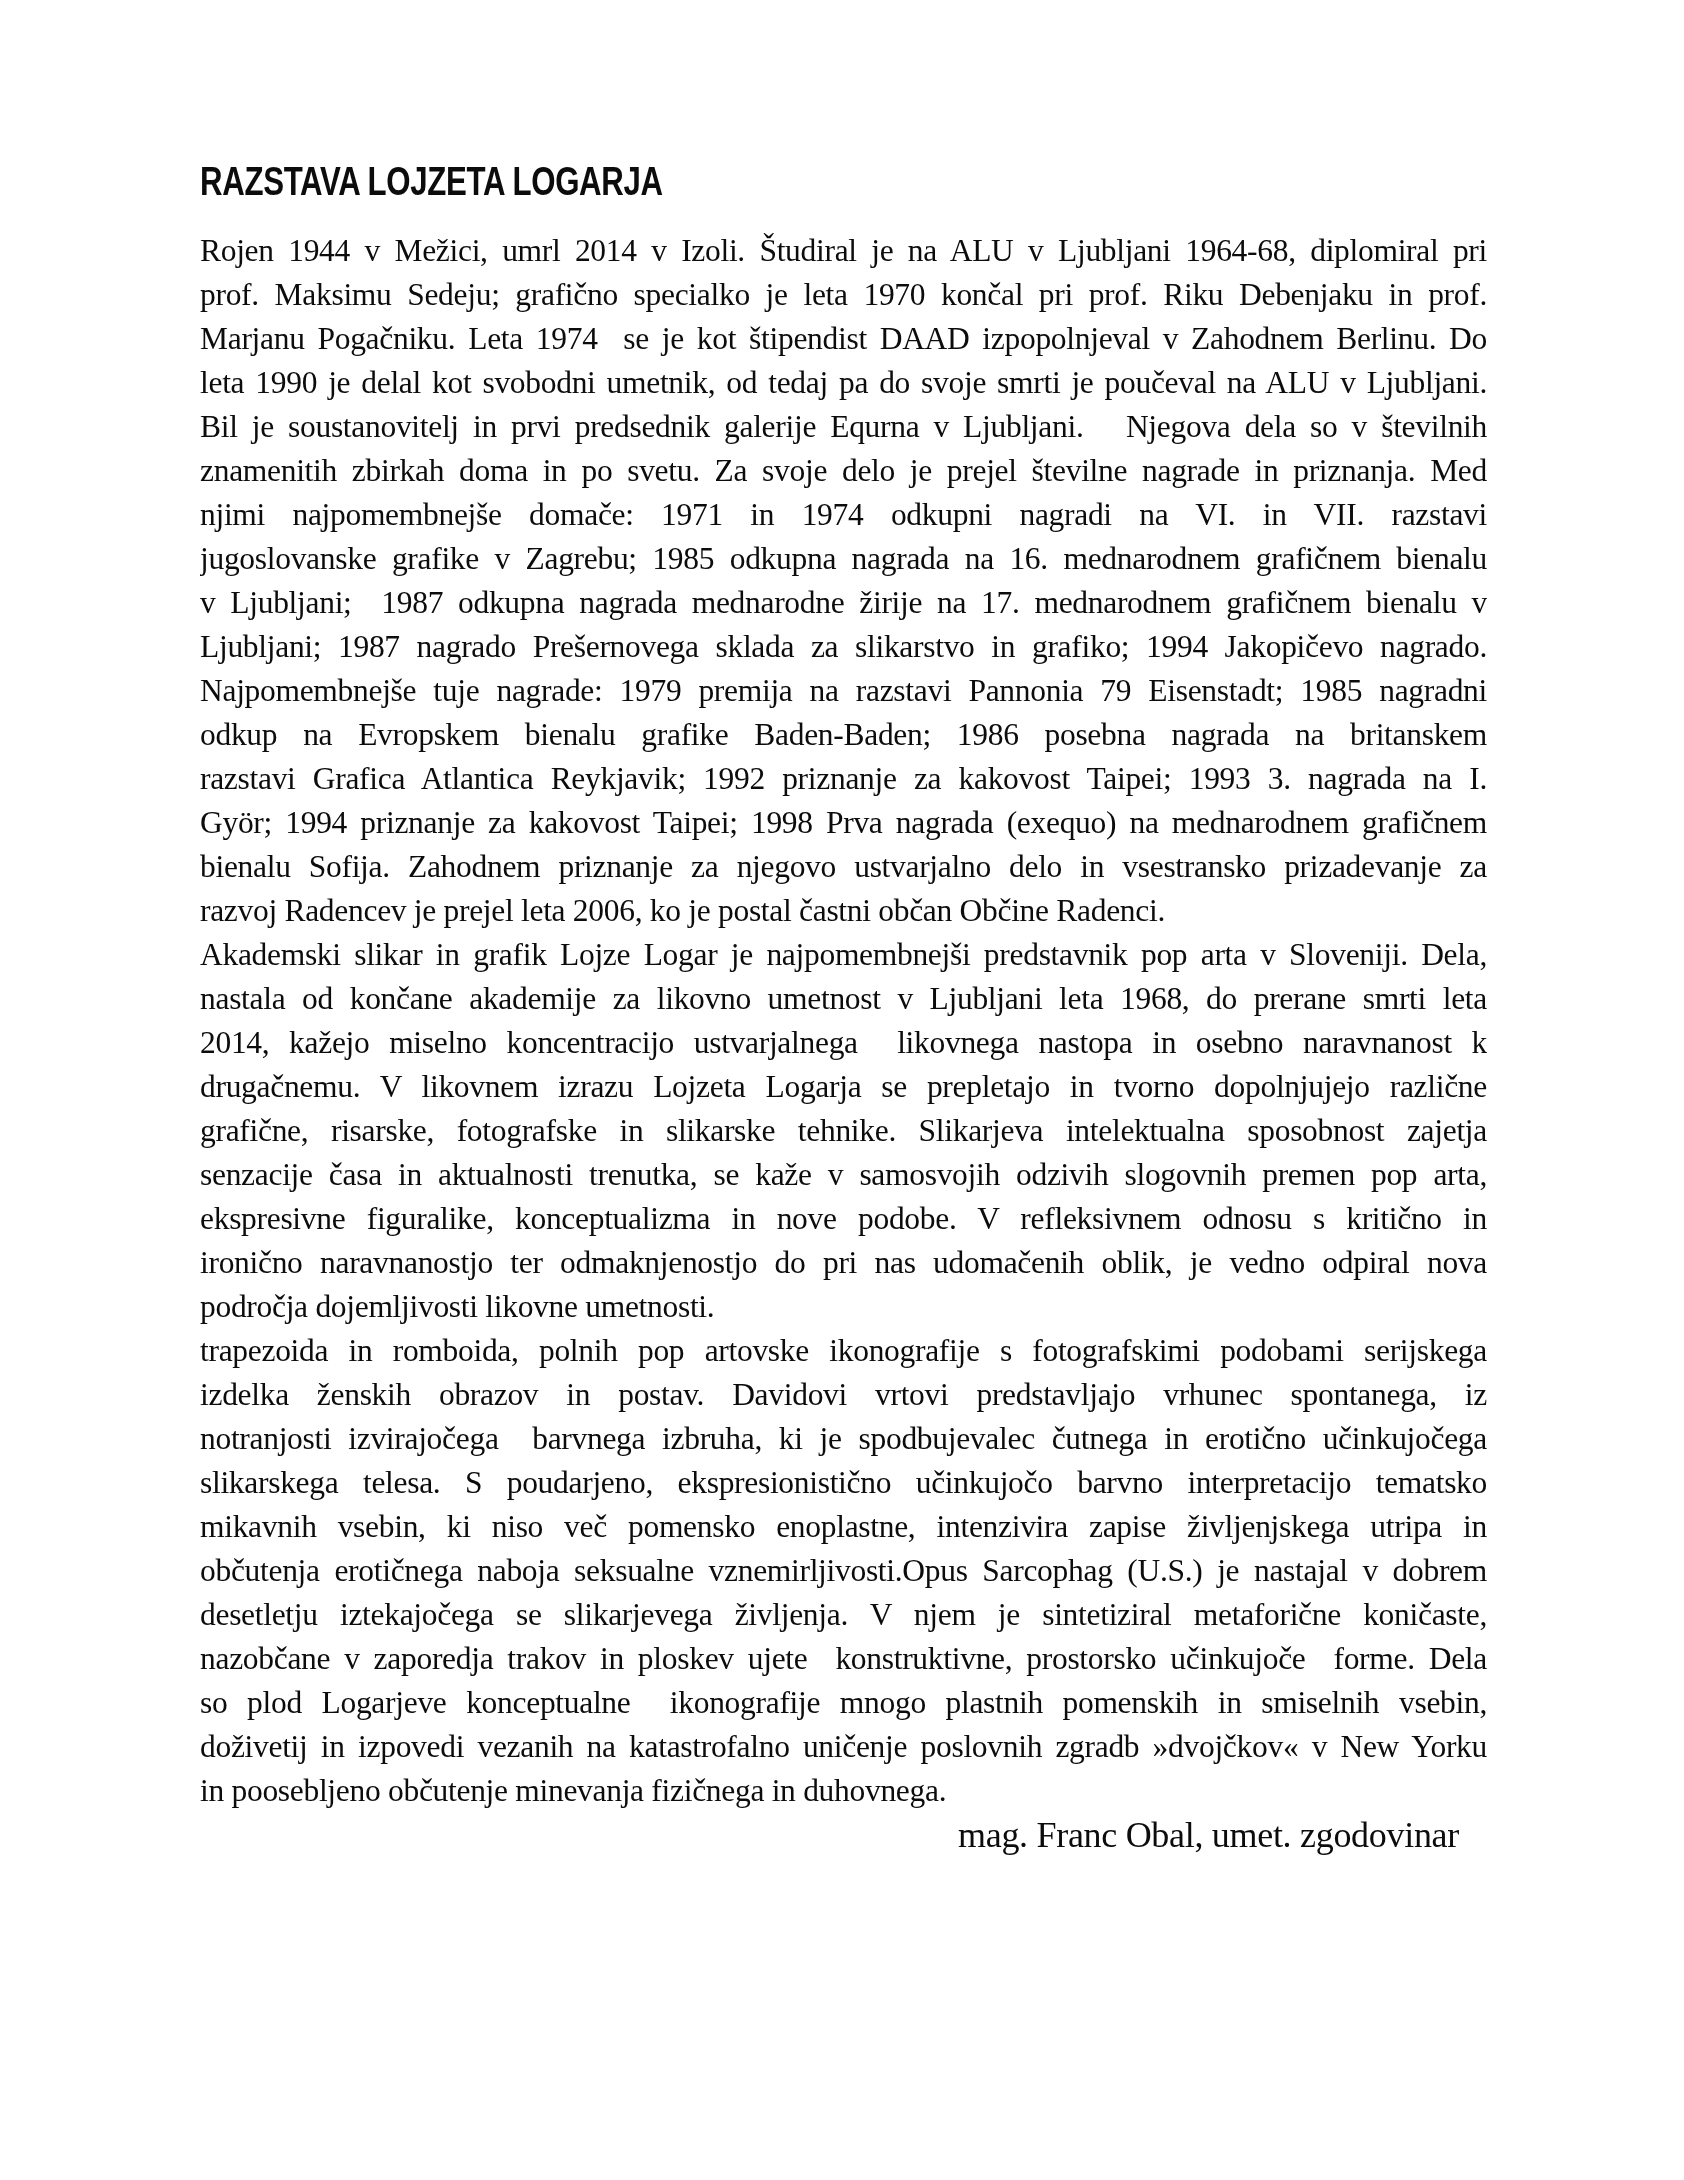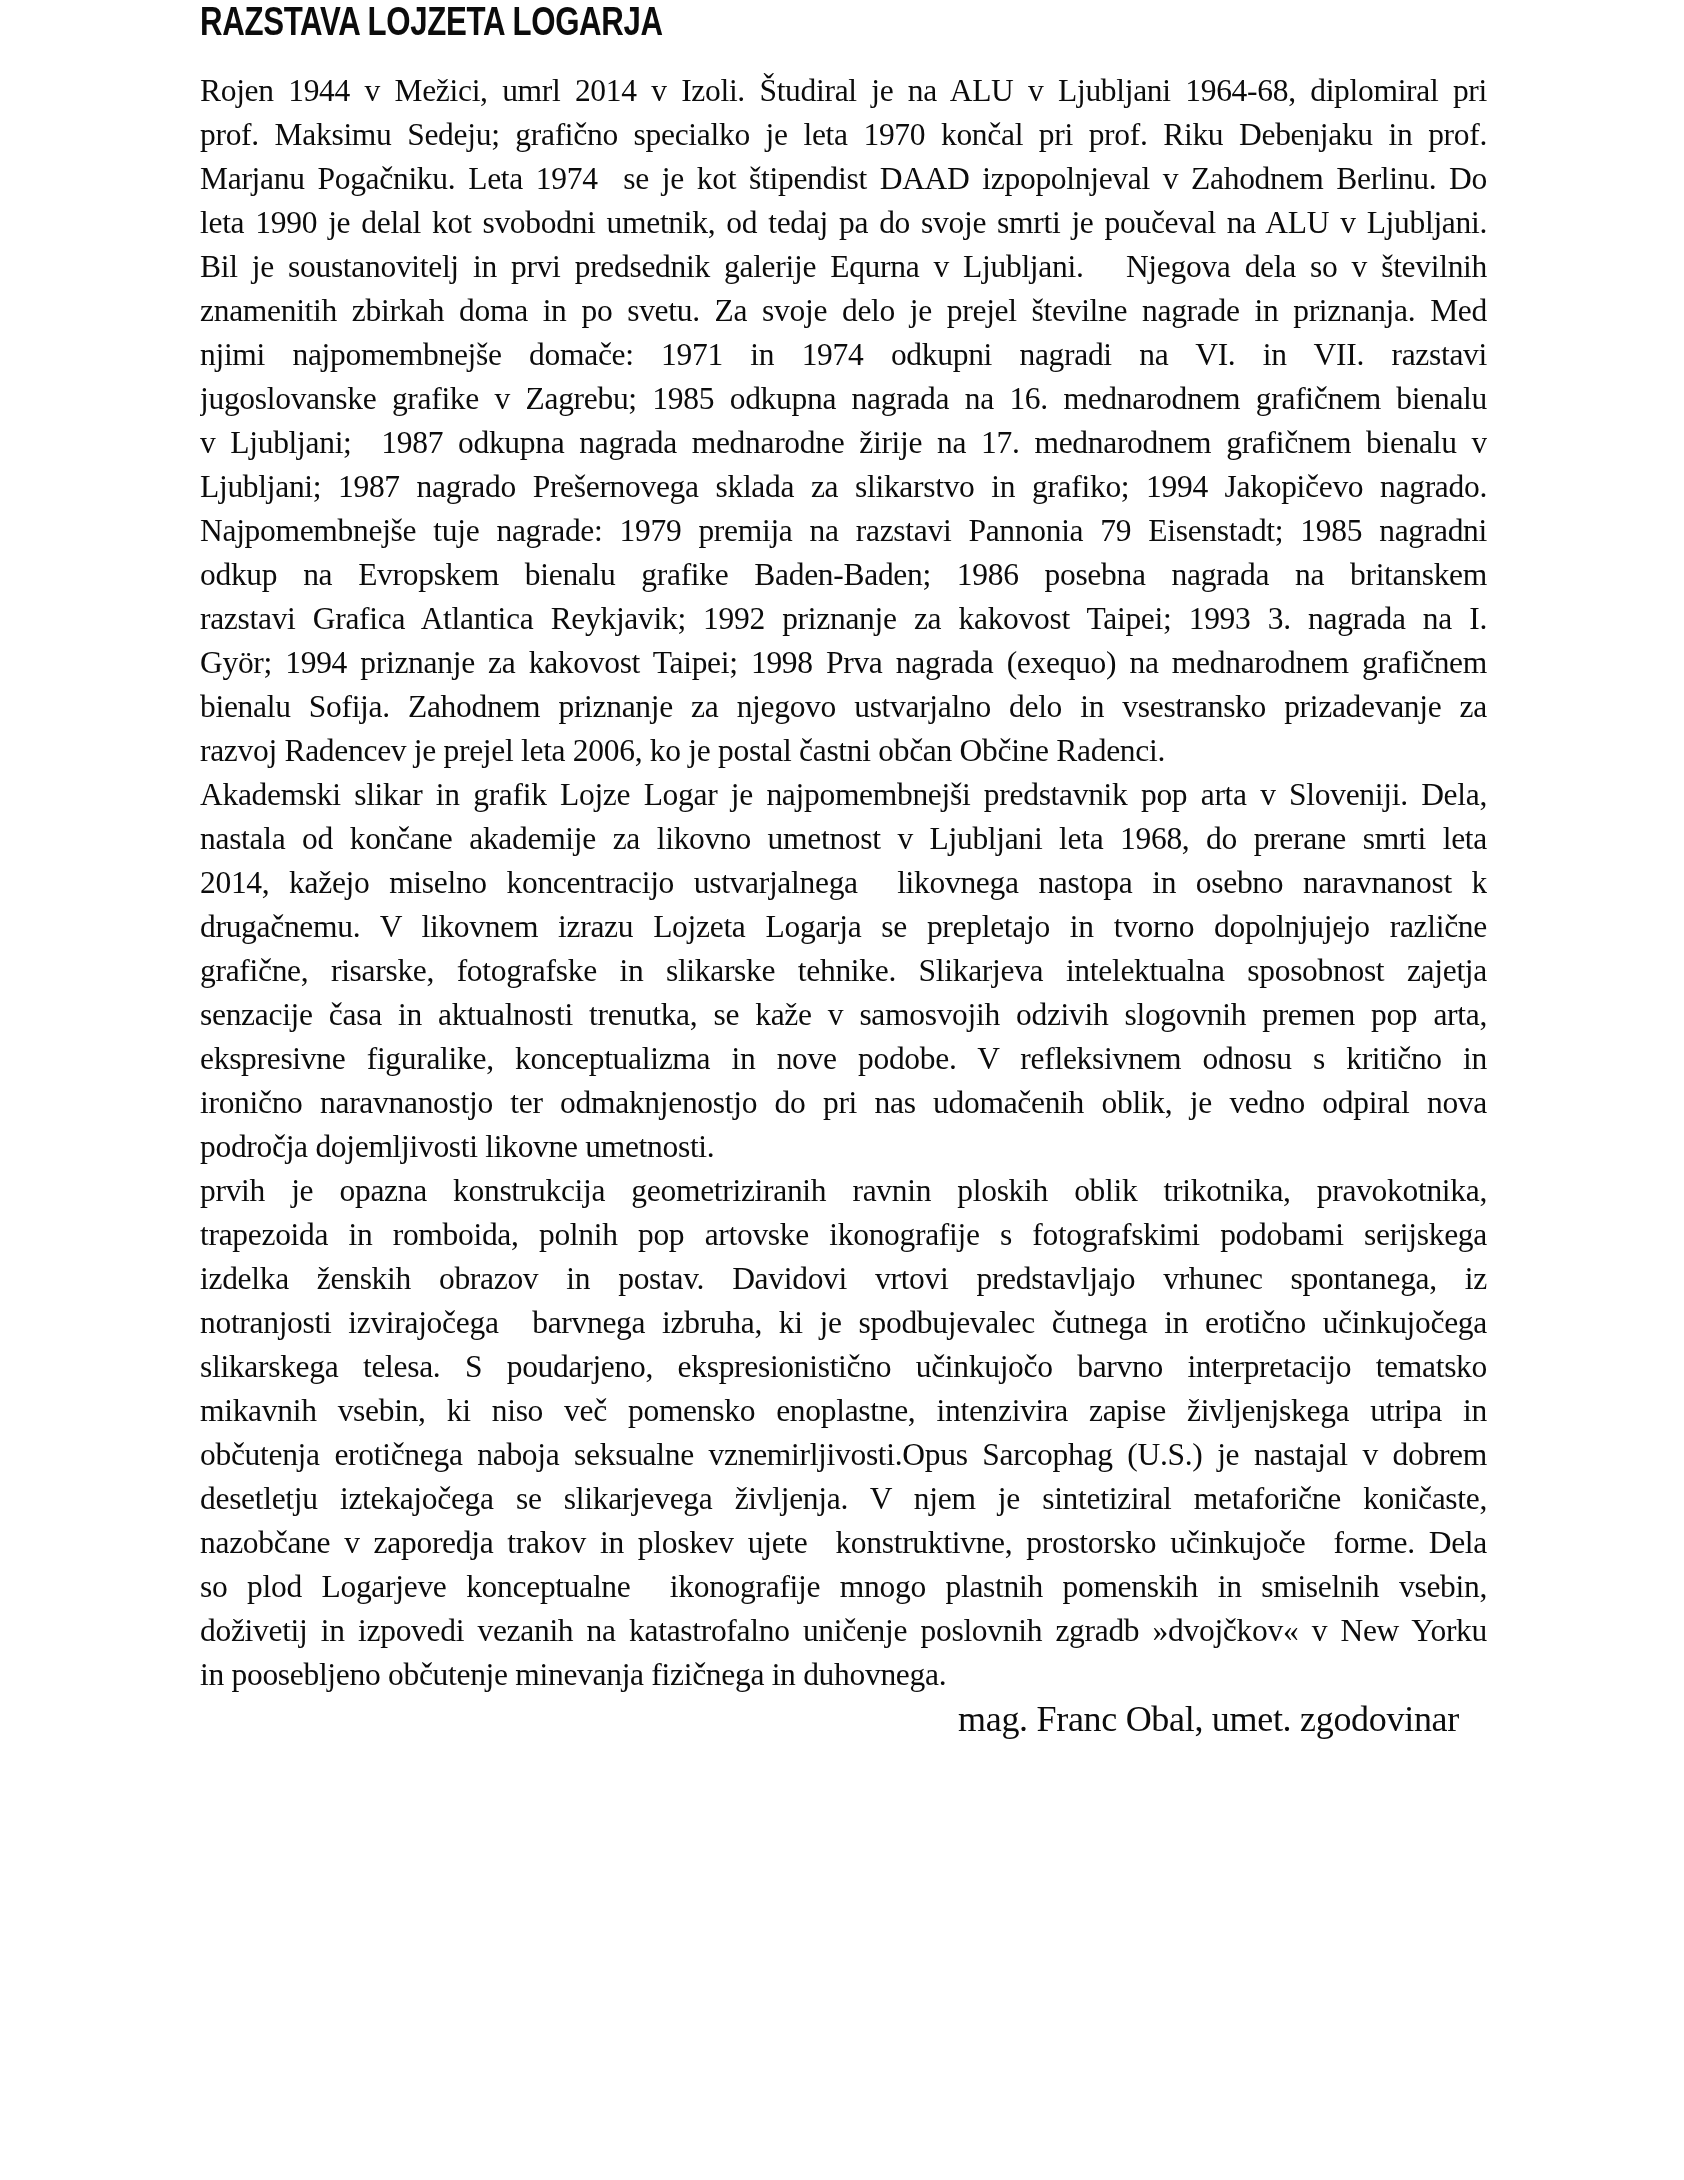--- a/index.html
+++ b/index.html
@@ -12,20 +12,21 @@
     width: 1685px;
     height: 2181px;
     box-sizing: border-box;
     padding: 0 198px 0 200px;
     background: var(--page-bg, #ffffff);
     color: var(--text-col, #0c0c0c);
     overflow: hidden;
   }
   .title {
     margin: 0;
+    padding-top: 160px;
     font-family: "Liberation Sans", sans-serif;
     font-weight: bold;
     font-size: 40px;
     line-height: 43px;
     letter-spacing: -0.4px;
     white-space: nowrap;
   }
   .title .squeeze {
     display: inline-block;
     transform: scaleX(0.78);
@@ -87,21 +88,20 @@
         <div class="line">nastala od končane akademije za likovno umetnost v Ljubljani leta 1968, do prerane smrti leta</div>
         <div class="line">2014, kažejo miselno koncentracijo ustvarjalnega&nbsp; likovnega nastopa in osebno naravnanost k</div>
         <div class="line">drugačnemu. V likovnem izrazu Lojzeta Logarja se prepletajo in tvorno dopolnjujejo različne</div>
         <div class="line">grafične, risarske, fotografske in slikarske tehnike. Slikarjeva intelektualna sposobnost zajetja</div>
         <div class="line">senzacije časa in aktualnosti trenutka, se kaže v samosvojih odzivih slogovnih premen pop arta,</div>
         <div class="line">ekspresivne figuralike, konceptualizma in nove podobe. V refleksivnem odnosu s kritično in</div>
         <div class="line">ironično naravnanostjo ter odmaknjenostjo do pri nas udomačenih oblik, je vedno odpiral nova</div>
         <div class="line last">področja dojemljivosti likovne umetnosti.</div>
       </div>
       <div class="paragraph">
-        <div class="line">prvih je opazna konstrukcija geometriziranih ravnin ploskih oblik trikotnika, pravokotnika,</div>
         <div class="line">trapezoida in romboida, polnih pop artovske ikonografije s fotografskimi podobami serijskega</div>
         <div class="line">izdelka ženskih obrazov in postav. Davidovi vrtovi predstavljajo vrhunec spontanega, iz</div>
         <div class="line">notranjosti izvirajočega&nbsp; barvnega izbruha, ki je spodbujevalec čutnega in erotično učinkujočega</div>
         <div class="line">slikarskega telesa. S poudarjeno, ekspresionistično učinkujočo barvno interpretacijo tematsko</div>
         <div class="line">mikavnih vsebin, ki niso več pomensko enoplastne, intenzivira zapise življenjskega utripa in</div>
         <div class="line">občutenja erotičnega naboja seksualne vznemirljivosti.Opus Sarcophag (U.S.) je nastajal v dobrem</div>
         <div class="line">desetletju iztekajočega se slikarjevega življenja. V njem je sintetiziral metaforične koničaste,</div>
         <div class="line">nazobčane v zaporedja trakov in ploskev ujete&nbsp; konstruktivne, prostorsko učinkujoče&nbsp; forme. Dela</div>
         <div class="line">so plod Logarjeve konceptualne&nbsp; ikonografije mnogo plastnih pomenskih in smiselnih vsebin,</div>
         <div class="line">doživetij in izpovedi vezanih na katastrofalno uničenje poslovnih zgradb »dvojčkov« v New Yorku</div>

